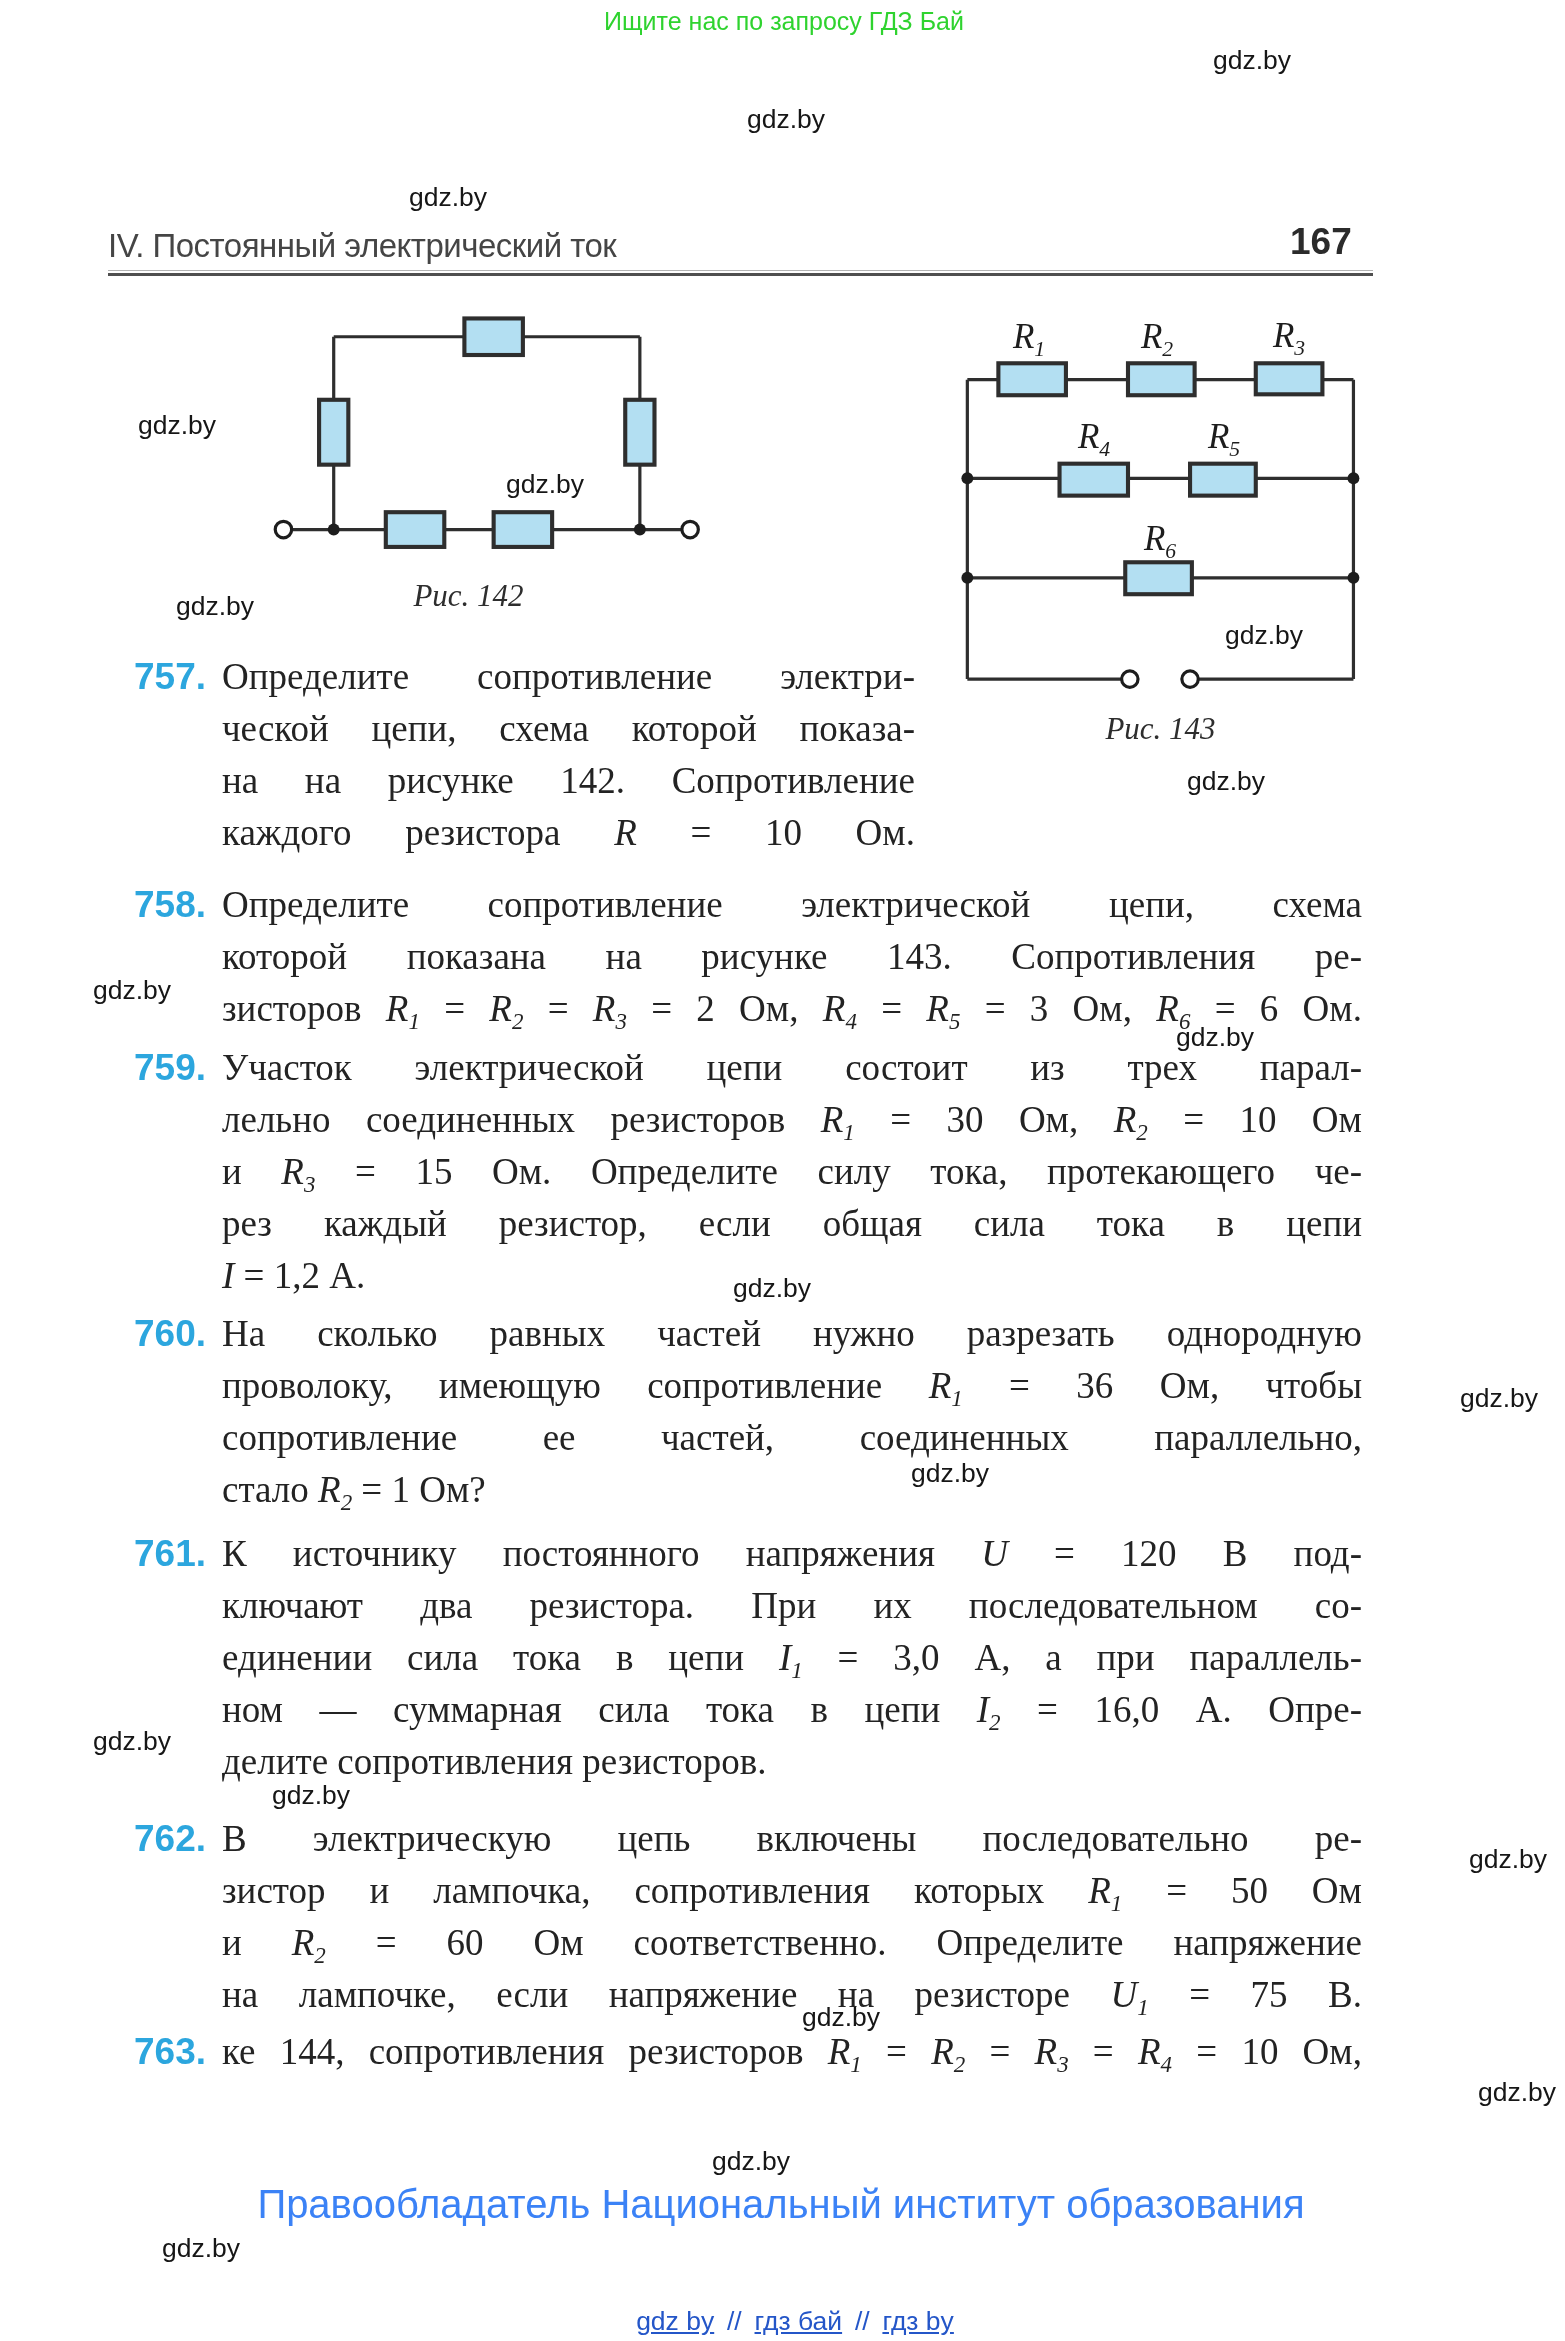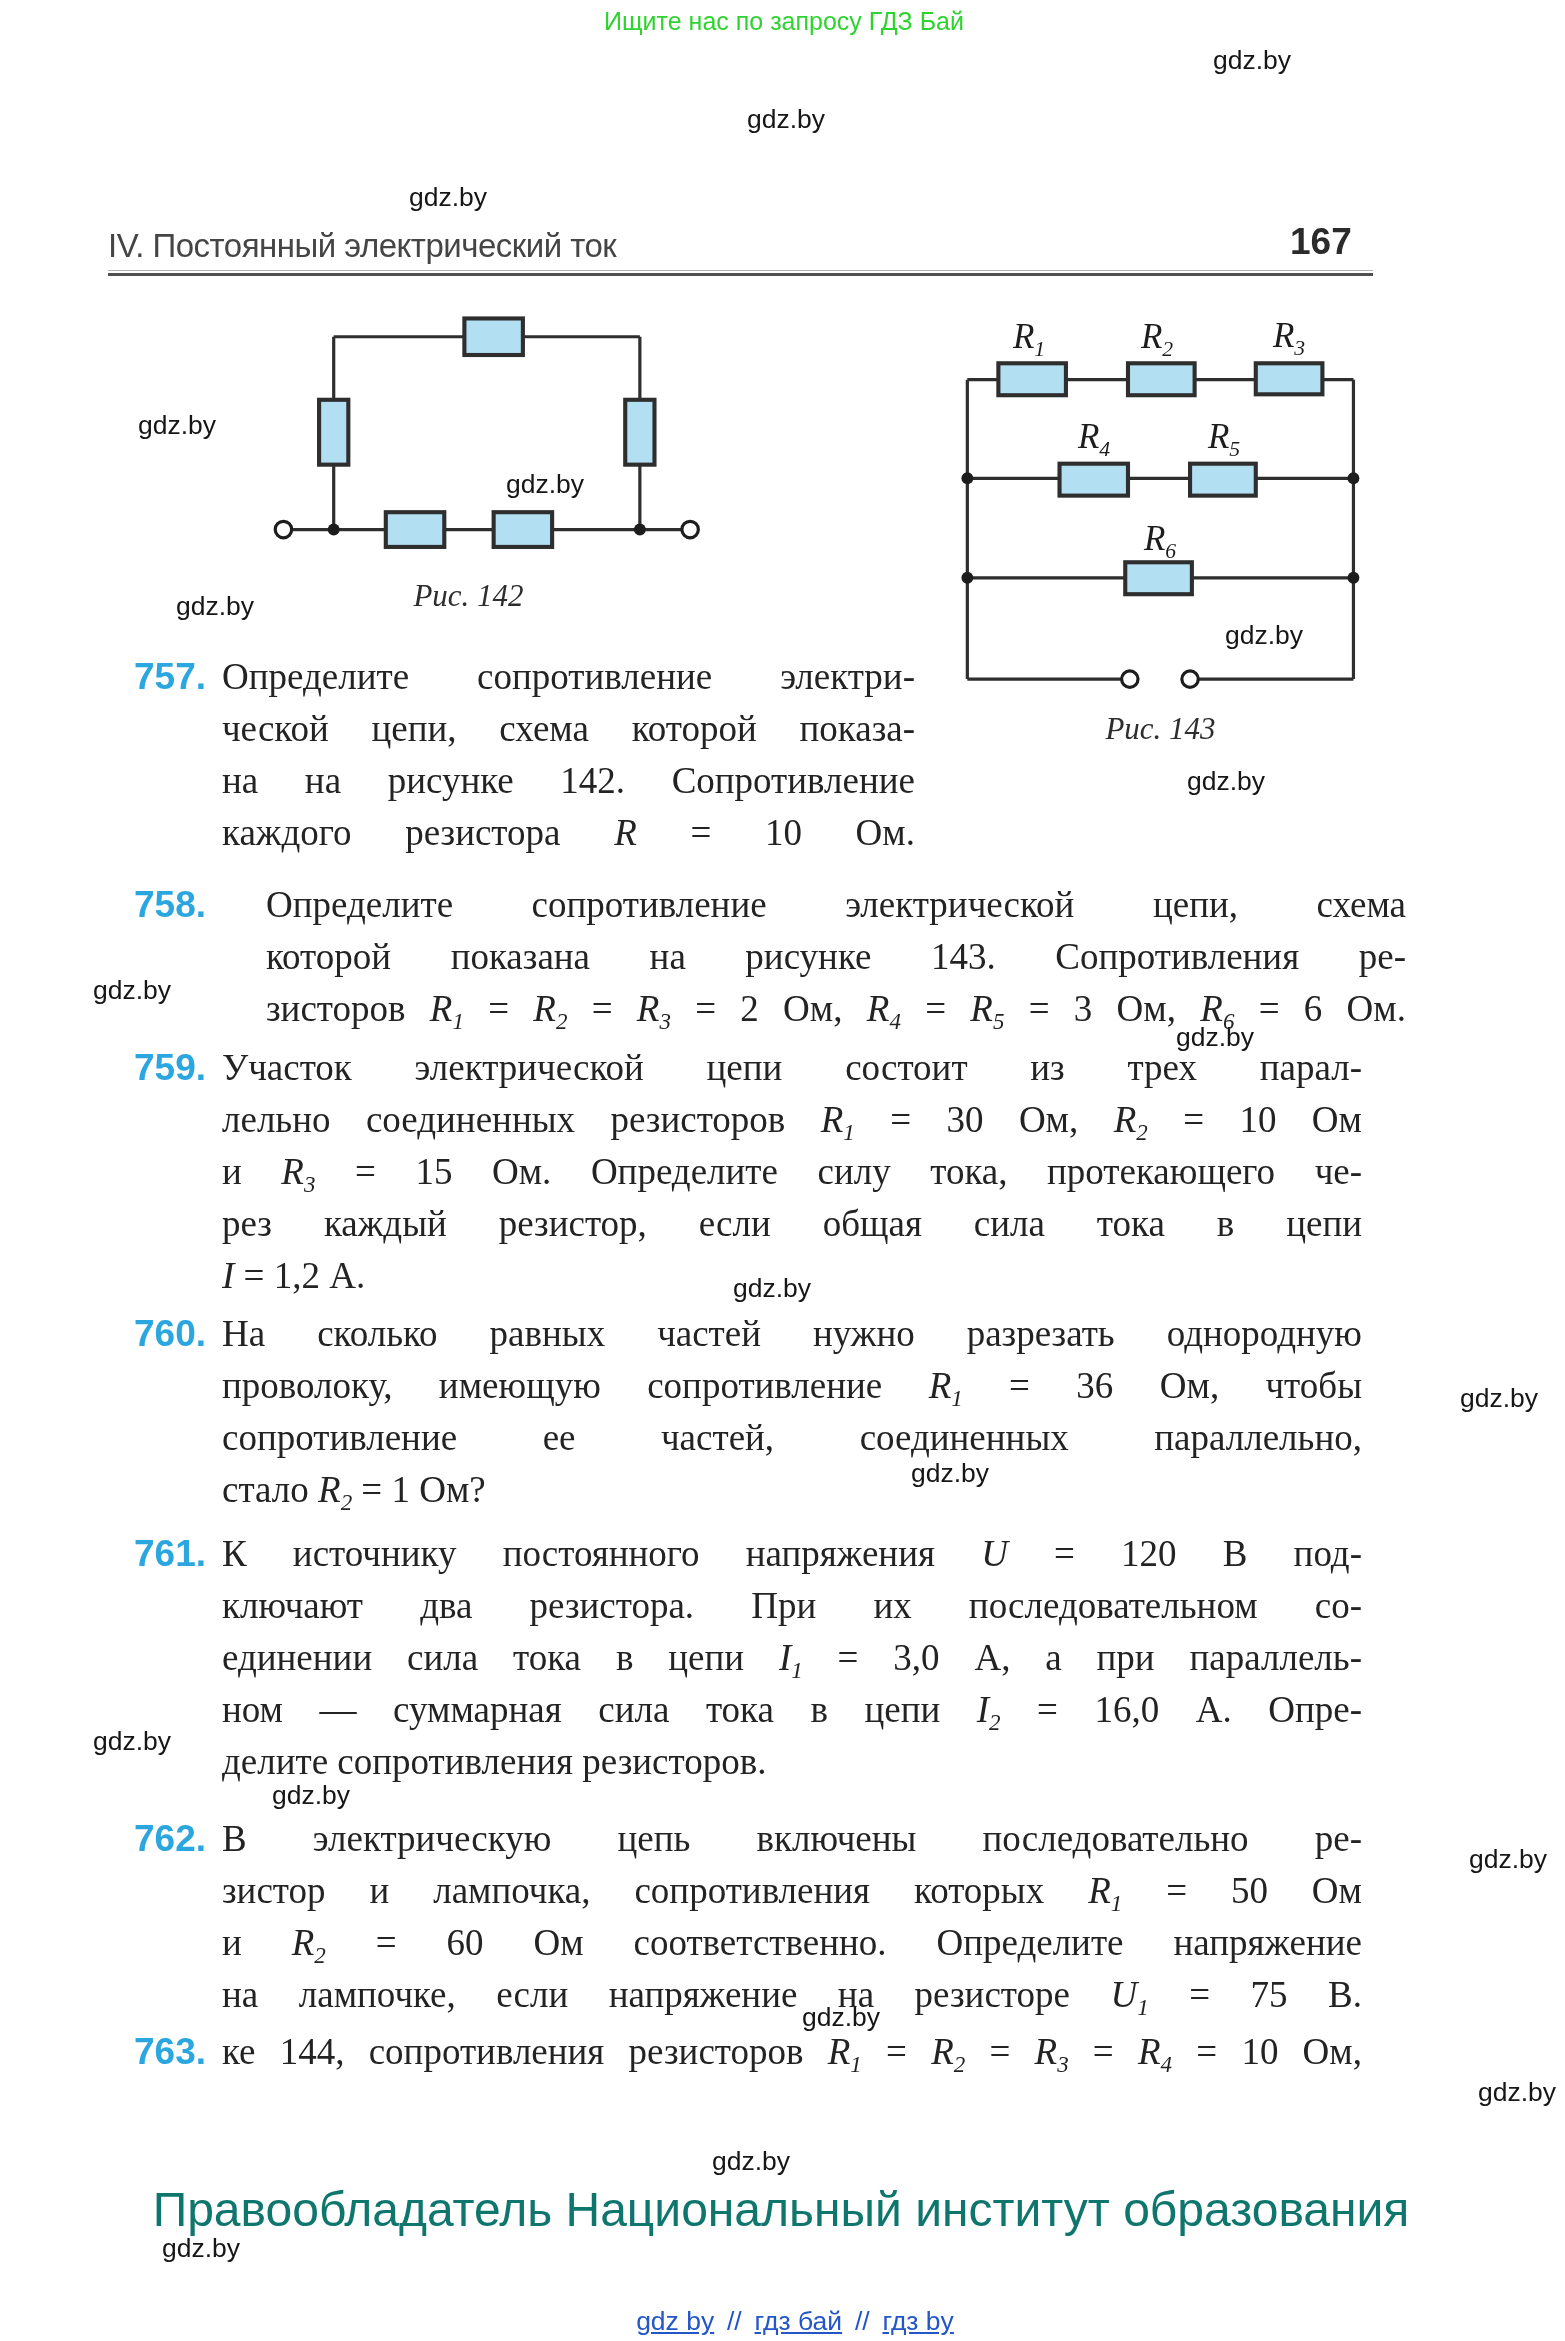--- a/index.html
+++ b/index.html
@@ -34,21 +34,21 @@
   .problem{position:absolute;left:134px;display:flex;}
   .pnum{font-family:"Liberation Sans",sans-serif;font-weight:bold;font-size:37px;
         color:#2ca6de;width:88px;flex:none;line-height:52px;}
   .pcol{flex:none;}
   .pline{height:52px;line-height:52px;font-size:37px;color:#232323;
          text-align:justify;text-align-last:left;}
   .pline.just{text-align-last:justify;}
   .var{font-style:italic;text-align:center;}
 
   .copyright{position:absolute;left:781px;top:2182px;transform:translateX(-50%);
-             font-family:"Liberation Sans",sans-serif;font-size:48px;color:#0f766e;white-space:nowrap;}
+             font-family:"Liberation Sans",sans-serif;font-size:40px;color:#3b82f6;white-space:nowrap;}
   .links{position:absolute;left:795px;top:2306px;transform:translateX(-50%);
          font-family:"Liberation Sans",sans-serif;font-size:26.5px;color:#2456c8;
          display:flex;gap:12.8px;white-space:nowrap;}
   .links .lnk{text-decoration:underline;}
 </style>
 </head>
 <body>
 
 <div class="page">
 
@@ -125,21 +125,21 @@
         <span class="pnum">757.</span>
         <div class="pcol" style="width: 693px;">
           <div class="pline just">Определите сопротивление электри-</div>
           <div class="pline just">ческой цепи, схема которой показа-</div>
           <div class="pline just">на на рисунке 142. Сопротивление</div>
           <div class="pline just">каждого резистора <i class="var">R</i> = 10 Ом.</div>
         </div>
       </div>
       <div class="problem" style="top: 879px;">
         <span class="pnum">758.</span>
-        <div class="pcol" style="width: 1140px; margin-left: 44px;">
+        <div class="pcol" style="width: 1140px;">
           <div class="pline just">Определите сопротивление электрической цепи, схема</div>
           <div class="pline just">которой показана на рисунке 143. Сопротивления ре-</div>
           <div class="pline just">зисторов <i class="var">R<sub>1</sub></i> = <i class="var">R<sub>2</sub></i> = <i class="var">R<sub>3</sub></i> = 2 Ом, <i class="var">R<sub>4</sub></i> = <i class="var">R<sub>5</sub></i> = 3 Ом, <i class="var">R<sub>6</sub></i> = 6 Ом.</div>
         </div>
       </div>
       <div class="problem" style="top: 1042px;">
         <span class="pnum">759.</span>
         <div class="pcol" style="width: 1140px;">
           <div class="pline just">Участок электрической цепи состоит из трех парал-</div>
           <div class="pline just">лельно соединенных резисторов <i class="var">R<sub>1</sub></i> = 30 Ом, <i class="var">R<sub>2</sub></i> = 10 Ом</div>

